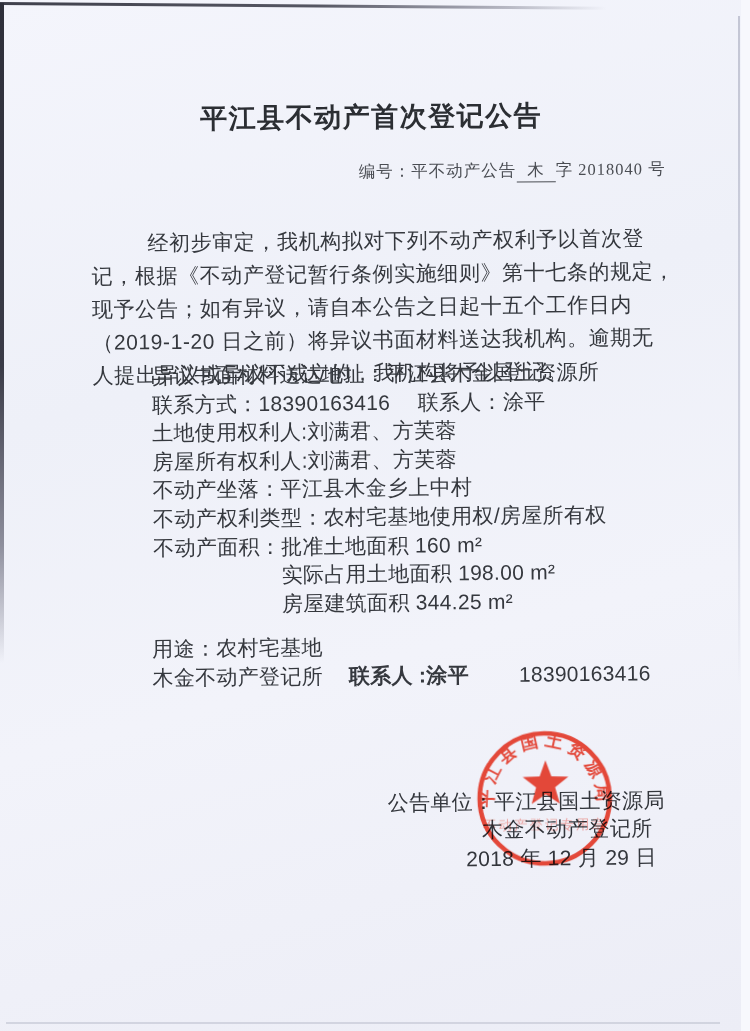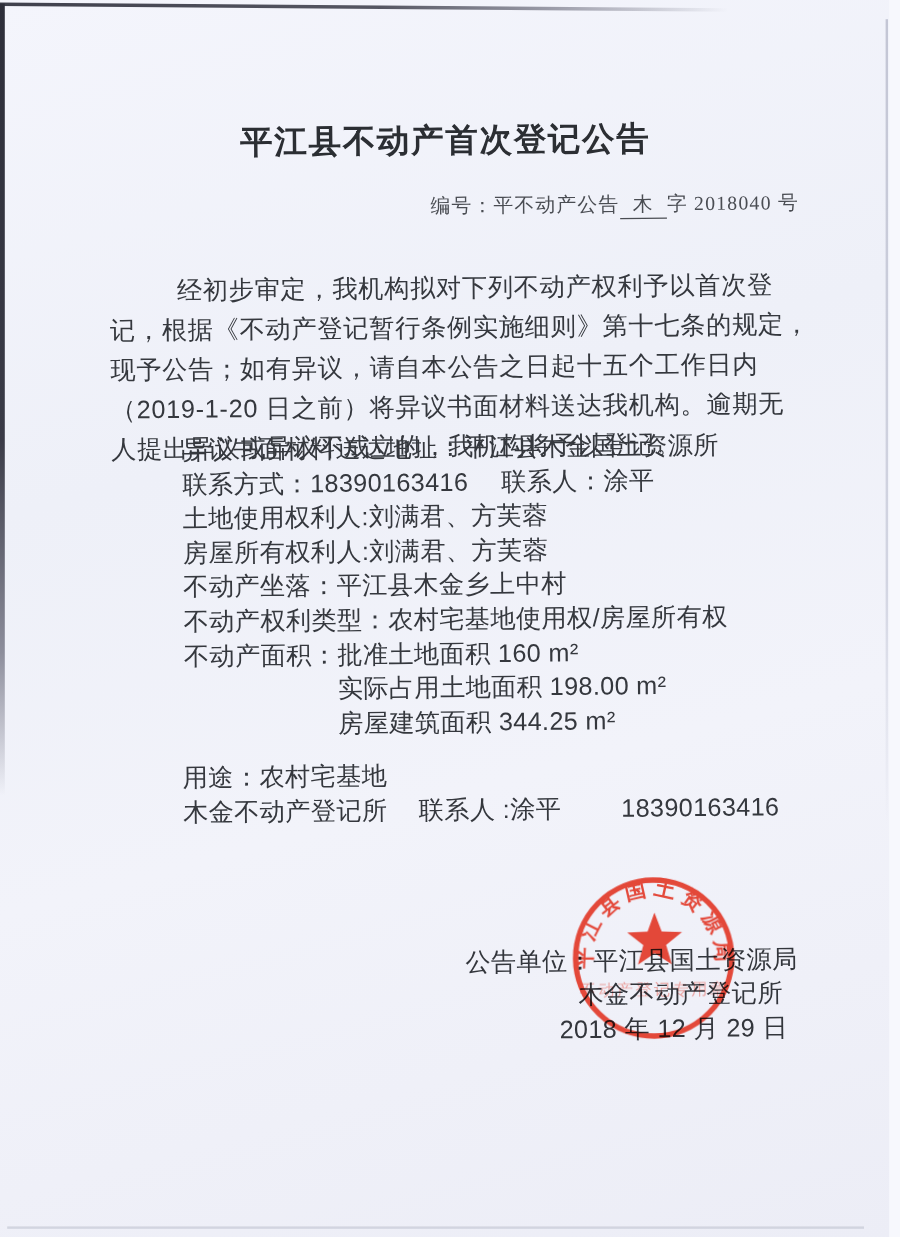--- a/index.html
+++ b/index.html
@@ -37,21 +37,21 @@
   .para{position:absolute;top:224px;left:94px;width:575px;
     font-size:21px;line-height:33px;letter-spacing:0.6px;color:#35383e;white-space:nowrap;}
   .para .l1{text-indent:56px;}
 
   .details{position:absolute;top:360px;left:153px;
     font-size:21px;line-height:28.6px;letter-spacing:0.3px;white-space:nowrap;}
   .details .indent{margin-left:128px;}
 
   .usage{position:absolute;top:633px;left:151px;
     font-size:21px;line-height:28.8px;letter-spacing:0.3px;white-space:nowrap;}
-  .usage .gap1{display:inline-block;margin-left:26px;}
+  .usage .gap1{display:inline-block;margin-left:26px;font-weight:bold;}
   .usage .gap2{display:inline-block;margin-left:50px;}
 
   .footer{position:absolute;top:789px;left:385px;
     font-size:21px;line-height:28.4px;letter-spacing:0.3px;color:#33363c;white-space:nowrap;}
   .footer .f2{margin-left:94px;}
   .footer .f3{margin-left:78px;}
 
   .seal{position:absolute;left:469px;top:727px;width:146px;height:146px;
     mix-blend-mode:multiply;opacity:.93;}
 </style>

